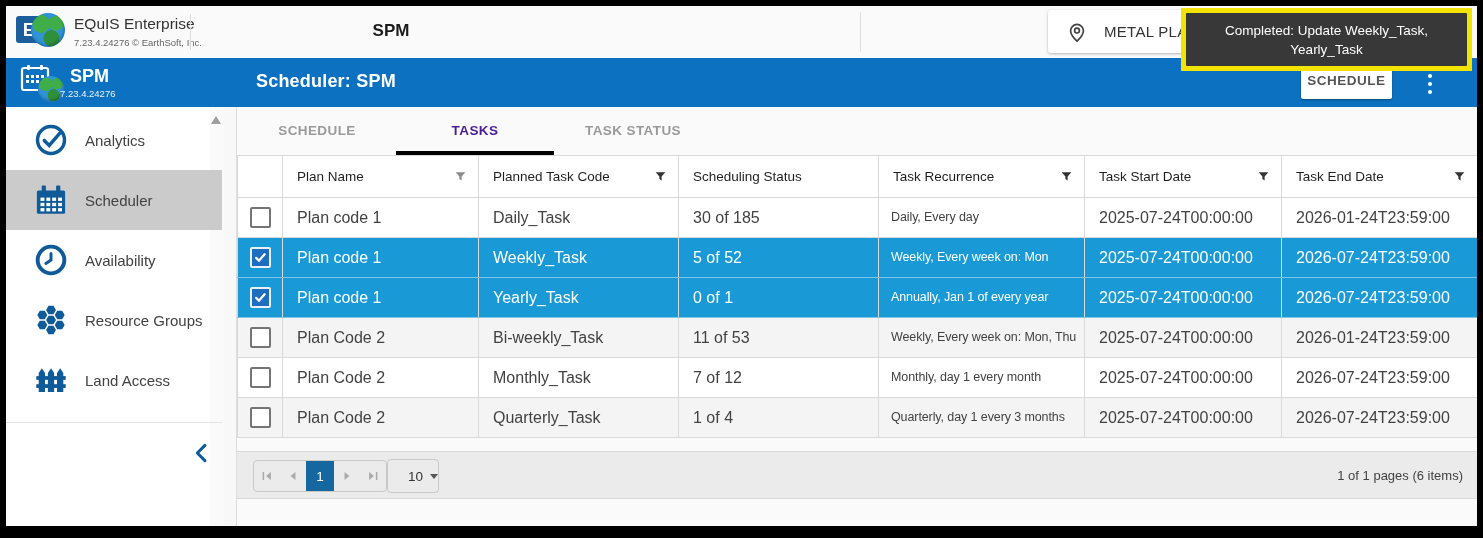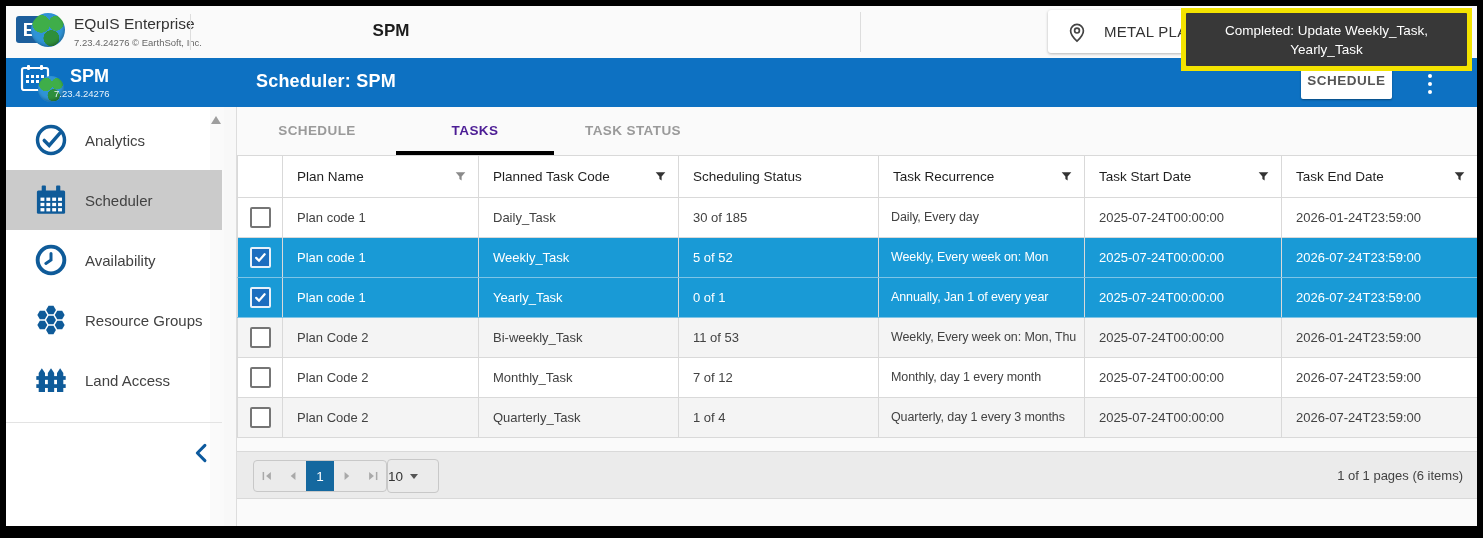--- a/index.html
+++ b/index.html
@@ -30,21 +30,21 @@
                 overflow:hidden;cursor:pointer;}
   .pin-ic{width:24px;height:24px;flex:0 0 auto;}
   .facility-label{font-size:15px;color:#333;letter-spacing:.3px;white-space:nowrap;}
 
   
   .appbar{position:absolute;left:0;top:52px;width:1471px;height:49px;background:#0d71c2;}
   .app-icon{position:absolute;left:14px;top:56px;width:52px;height:42px;}
   .app-icon .cal{position:absolute;left:0;top:2px;width:32px;height:28px;}
   .app-icon .gl{position:absolute;left:18px;top:14px;width:26px;height:26px;}
   .side-title{position:absolute;left:64px;top:60px;font-size:18px;font-weight:bold;color:#fff;}
-  .side-ver{position:absolute;left:48px;top:82px;font-size:9.5px;color:#eaf3fb;}
+  .side-ver{position:absolute;left:54px;top:82px;font-size:9.5px;color:#eaf3fb;}
   .page-title{position:absolute;left:250px;top:65px;font-size:18px;font-weight:bold;color:#fff;letter-spacing:.2px;}
   .schedule-btn{position:absolute;left:1295px;top:56px;width:91px;height:37px;background:#fff;border:none;border-radius:2px;
                 font-family:"Liberation Sans",sans-serif;font-weight:bold;font-size:13.5px;color:#555;letter-spacing:.5px;
                 box-shadow:0 1px 2px rgba(0,0,0,.35);cursor:pointer;}
   .kebab{position:absolute;left:1412px;top:63px;width:24px;height:26px;cursor:pointer;padding-top:1px;}
   .kebab i{display:block;width:4px;height:4px;border-radius:50%;background:#fff;margin:4px auto;}
 
   
   .sidebar{position:absolute;left:0;top:101px;width:218px;height:419px;background:#fff;}
   .side-track{position:absolute;right:0;top:0;width:14px;height:100%;background:#fafafa;}
@@ -68,42 +68,42 @@
        color:#9a9a9a;letter-spacing:.4px;box-sizing:border-box;cursor:pointer;}
   .tab.active{color:#4c1d95;border-bottom:4px solid #000000;}
 
   .grid{position:absolute;left:0;top:48px;width:1240px;border-collapse:collapse;table-layout:fixed;background:#fff;}
   .grid th,.grid td{border:1px solid #d9d9d9;box-sizing:border-box;}
   .grid thead th{height:42px;background:#fff;text-align:left;font-size:13.5px;font-weight:normal;color:#1f1f1f;
                  padding:0 10px 0 14px;position:relative;}
   .funnel{position:absolute;right:10px;top:13px;width:15px;height:15px;}
   .funnel svg{width:100%;height:100%;fill:#333;}
   .funnel.light svg{fill:#8a8a8a;}
-  .grid td{height:40px;font-size:13px;color:#424242;padding:0 6px 0 14px;background:#fff;}
+  .grid td{height:40px;font-size:16px;color:#424242;padding:0 6px 0 14px;background:#fff;}
   .grid tr.odd td{background:#f4f4f4;}
   .grid tr.sel td{background:#199ad6;color:#fff;border-bottom-color:#7ec4e6;}
   .grid td.recur{font-size:12.5px;letter-spacing:-.1px;padding:4px 4px 4px 12px;line-height:17px;}
   .grid td.cbc{text-align:center;padding:0;}
   .cbx{display:inline-block;width:17px;height:17px;border:2px solid #757575;border-radius:2px;background:#fff;
        vertical-align:middle;cursor:pointer;position:relative;}
   .cbx.on{background:#1d6ebf;border-color:#e8f1fa;}
   .cbx svg{position:absolute;left:1px;top:1px;width:15px;height:15px;}
 
   
   .pagerbar{position:absolute;left:0;top:344px;width:1240px;height:48px;background:#ebebeb;
             border-top:1px solid #d9d9d9;border-bottom:1px solid #d9d9d9;box-sizing:border-box;}
   .pager-group{position:absolute;left:16px;top:8px;height:30px;border:1px solid #c8c8c8;border-radius:4px;
                display:flex;overflow:hidden;}
   .pg-btn{width:26px;height:30px;display:flex;align-items:center;justify-content:center;background:transparent;
           border:none;cursor:pointer;padding:0;}
   .pg-btn svg{width:14px;height:14px;fill:#a9a9a9;}
   .pg-num{width:28px;height:30px;background:#15689f;color:#fff;font-size:13.5px;display:flex;
           align-items:center;justify-content:center;cursor:pointer;}
   .size-dd{position:absolute;left:150px;top:7px;width:50px;height:32px;border:1px solid #c8c8c8;border-radius:4px;
-           background:#ebebeb;display:flex;align-items:center;justify-content:flex-start;gap:7px;cursor:pointer;}
+           background:#ebebeb;display:flex;align-items:center;justify-content:flex-end;gap:7px;cursor:pointer;}
   .size-val{font-size:13.5px;color:#333;}
   .caret{width:0;height:0;border-left:4.5px solid transparent;border-right:4.5px solid transparent;border-top:5px solid #555;}
   .pager-summary{position:absolute;right:14px;top:0;height:48px;line-height:48px;font-size:13px;color:#424242;}
 
   
   .toast-hl{position:absolute;left:1181px;top:8px;width:291px;height:63px;background:#f3e300;z-index:50;
             box-sizing:border-box;padding:5px;}
   .toast{width:100%;height:100%;background:#383838;border-radius:1px;color:#fff;font-size:13.5px;line-height:19px;
          display:flex;align-items:center;justify-content:center;text-align:center;padding:0 14px;box-sizing:border-box;}
 </style>

